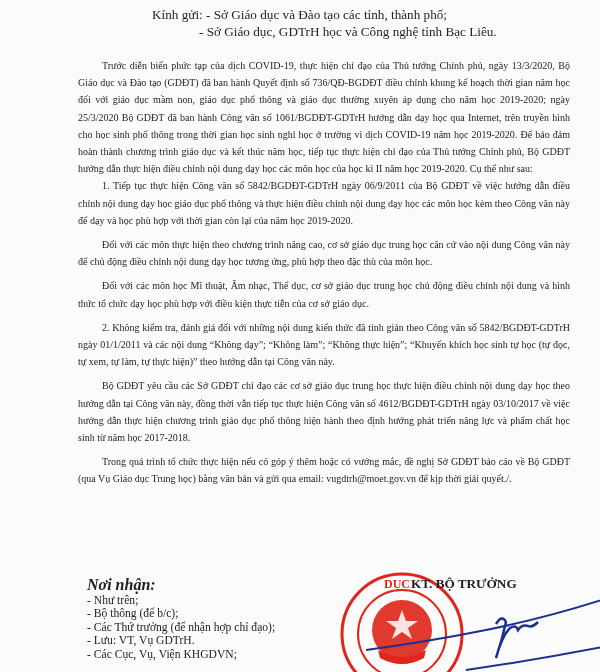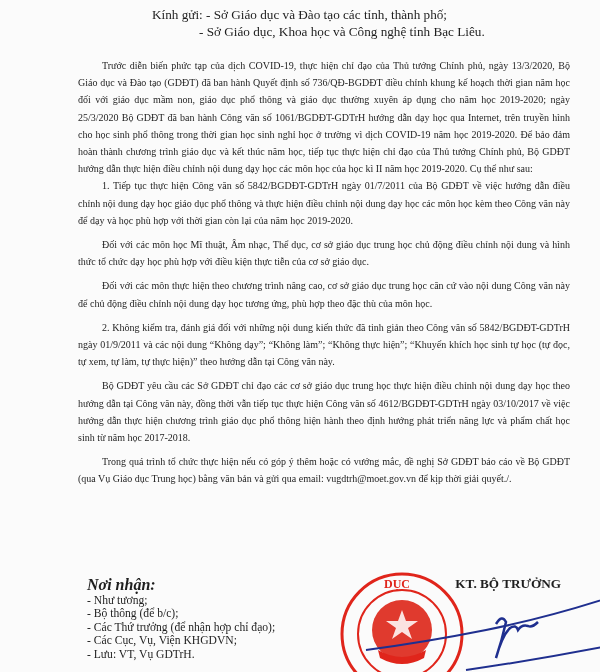--- a/index.html
+++ b/index.html
@@ -16,51 +16,51 @@
   .recipients .r2 { position: absolute; left: 183px; top: 17px; white-space: nowrap; }
   .body-text {
     position: absolute; left: 62px; top: 57px; width: 492px;
     font-size: 10px; line-height: 17.2px; text-align: justify;
   }
   .body-text p { margin: 0; text-indent: 24px; }
   .body-text p.gap { margin-top: 7px; }
   .body-text p.nogap { margin-top: 0; }
   .recv { position: absolute; left: 71px; top: 578px; font-size: 11.6px; line-height: 13.6px; }
   .recv .title { font-weight: bold; font-style: italic; font-size: 16px; margin-bottom: 2px; }
-  .sign { position: absolute; left: 395px; top: 575px; font-weight: bold; font-size: 13.2px; line-height: 17px; text-align: right; width: 150px; }
+  .sign { position: absolute; left: 395px; top: 575px; font-weight: bold; font-size: 13.2px; line-height: 17px; text-align: left; width: 150px; }
   .stamp { position: absolute; left: 318px; top: 568px; width: 135px; height: 110px; }
   .sig { position: absolute; left: 330px; top: 590px; width: 270px; height: 82px; }
 </style>
 </head>
 <body>
 
 <div class="page">
 
   <div class="recipients">
     <div class="r1">Kính gửi: - Sở Giáo dục và Đào tạo các tỉnh, thành phố;</div>
-    <div class="r2">- Sở Giáo dục, Khoa học và Công nghệ tỉnh Bạc Liêu.</div>
+    <div class="r2">- Sở Giáo dục, GDTrH học và Công nghệ tỉnh Bạc Liêu.</div>
   </div>
 
   <div class="body-text">
     <p class="nogap">Trước diễn biến phức tạp của dịch COVID-19, thực hiện chỉ đạo của Thủ tướng Chính phủ, ngày 13/3/2020, Bộ Giáo dục và Đào tạo (GDĐT) đã ban hành Quyết định số 736/QĐ-BGDĐT điều chỉnh khung kế hoạch thời gian năm học đối với giáo dục mầm non, giáo dục phổ thông và giáo dục thường xuyên áp dụng cho năm học 2019-2020; ngày 25/3/2020 Bộ GDĐT đã ban hành Công văn số 1061/BGDĐT-GDTrH hướng dẫn dạy học qua Internet, trên truyền hình cho học sinh phổ thông trong thời gian học sinh nghỉ học ở trường vì dịch COVID-19 năm học 2019-2020. Để bảo đảm hoàn thành chương trình giáo dục và kết thúc năm học, tiếp tục thực hiện chỉ đạo của Thủ tướng Chính phủ, Bộ GDĐT hướng dẫn thực hiện điều chỉnh nội dung dạy học các môn học của học kì II năm học 2019-2020. Cụ thể như sau:</p>
-    <p class="nogap">1. Tiếp tục thực hiện Công văn số 5842/BGDĐT-GDTrH ngày 01/7/2011 của Bộ GDĐT về việc hướng dẫn điều chỉnh nội dung dạy học giáo dục phổ thông và thực hiện điều chỉnh nội dung dạy học các môn học kèm theo Công văn này để dạy và học phù hợp với thời gian còn lại của năm học 2019-2020.</p>
+    <p class="nogap">1. Tiếp tục thực hiện Công văn số 5842/BGDĐT-GDTrH ngày 06/9/2011 của Bộ GDĐT về việc hướng dẫn điều chỉnh nội dung dạy học giáo dục phổ thông và thực hiện điều chỉnh nội dung dạy học các môn học kèm theo Công văn này để dạy và học phù hợp với thời gian còn lại của năm học 2019-2020.</p>
+    <p class="gap">Đối với các môn thực hiện theo chương trình nâng cao, cơ sở giáo dục trung học căn cứ vào nội dung Công văn này để chủ động điều chỉnh nội dung dạy học tương ứng, phù hợp theo đặc thù của môn học.</p>
     <p class="gap">Đối với các môn học Mĩ thuật, Âm nhạc, Thể dục, cơ sở giáo dục trung học chủ động điều chỉnh nội dung và hình thức tổ chức dạy học phù hợp với điều kiện thực tiễn của cơ sở giáo dục.</p>
-    <p class="gap">Đối với các môn thực hiện theo chương trình nâng cao, cơ sở giáo dục trung học căn cứ vào nội dung Công văn này để chủ động điều chỉnh nội dung dạy học tương ứng, phù hợp theo đặc thù của môn học.</p>
-    <p class="gap">2. Không kiểm tra, đánh giá đối với những nội dung kiến thức đã tinh giản theo Công văn số 5842/BGDĐT-GDTrH ngày 01/9/2011 và các nội dung “Không dạy”; “Không làm”; “Không thực hiện”; “Khuyến khích học sinh tự học (tự đọc, tự xem, tự làm, tự thực hiện)” theo hướng dẫn tại Công văn này.</p>
+    <p class="gap">2. Không kiểm tra, đánh giá đối với những nội dung kiến thức đã tinh giản theo Công văn số 5842/BGDĐT-GDTrH ngày 01/1/2011 và các nội dung “Không dạy”; “Không làm”; “Không thực hiện”; “Khuyến khích học sinh tự học (tự đọc, tự xem, tự làm, tự thực hiện)” theo hướng dẫn tại Công văn này.</p>
     <p class="gap">Bộ GDĐT yêu cầu các Sở GDĐT chỉ đạo các cơ sở giáo dục trung học thực hiện điều chỉnh nội dung dạy học theo hướng dẫn tại Công văn này, đồng thời vẫn tiếp tục thực hiện Công văn số 4612/BGDĐT-GDTrH ngày 03/10/2017 về việc hướng dẫn thực hiện chương trình giáo dục phổ thông hiện hành theo định hướng phát triển năng lực và phẩm chất học sinh từ năm học 2017-2018.</p>
     <p class="gap">Trong quá trình tổ chức thực hiện nếu có góp ý thêm hoặc có vướng mắc, đề nghị Sở GDĐT báo cáo về Bộ GDĐT (qua Vụ Giáo dục Trung học) bằng văn bản và gửi qua email: vugdtrh@moet.gov.vn để kịp thời giải quyết./.</p>
   </div>
 
   <div class="recv">
     <div class="title">Nơi nhận:</div>
-    <div>- Như tương;</div>
+    <div>- Như trên;</div>
     <div>- Bộ thông (để b/c);</div>
     <div>- Các Thứ trưởng (để nhận hợp chỉ đạo);</div>
+    <div>- Lưu: VT, Vụ GDTrH.</div>
     <div>- Các Cục, Vụ, Viện KHGDVN;</div>
-    <div>- Lưu: VT, Vụ GDTrH.</div>
   </div>
 
   <svg class="stamp" viewBox="0 0 135 110">
     <circle cx="68" cy="66" r="60" fill="none" stroke="#e0251b" stroke-width="3"></circle>
     <circle cx="68" cy="66" r="44" fill="none" stroke="#e0251b" stroke-width="2"></circle>
     <circle cx="68" cy="62" r="30" fill="#e03a2e"></circle>
     <polygon points="68,42 72,53 84,53 74,60 78,71 68,64 58,71 62,60 52,53 64,53" fill="#fbe3e0"></polygon>
     <path d="M44 82 Q68 96 92 82 L90 90 Q68 102 46 90 Z" fill="#e0251b"></path>
     <text x="50" y="20" font-size="12" fill="#e0251b" font-family="Liberation Serif, serif" font-weight="bold">DỤC</text>
   </svg>

